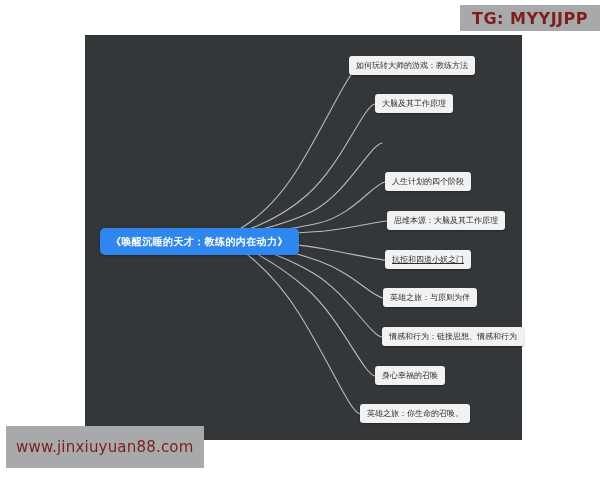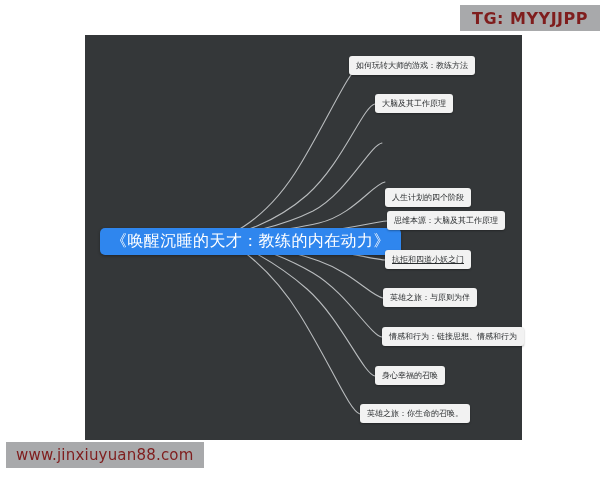--- a/index.html
+++ b/index.html
@@ -54,22 +54,22 @@
     left: 15px;
     top: 193px;
     height: 27px;
     box-sizing: border-box;
     padding: 0 11px;
     display: flex;
     align-items: center;
     background: #2f86ee;
     border-radius: 5px;
     color: #ffffff;
-    font-size: 16px;
-    font-weight: normal;
+    font-size: 10px;
+    font-weight: bold;
     letter-spacing: 0.4px;
     white-space: nowrap;
     box-shadow: 0 1px 3px rgba(0,0,0,0.35);
   }
 
   
   .branch-node {
     position: absolute;
     box-sizing: border-box;
     height: 19px;
@@ -98,21 +98,21 @@
     top: 5px;
     height: 26px;
     padding: 0 12px;
     font-size: 16px;
     font-weight: bold;
     letter-spacing: 0.5px;
   }
   .wm-bottom {
     left: 6px;
     bottom: 12px;
-    height: 26px;
+    height: 42px;
     padding: 0 10px;
     font-size: 15px;
     letter-spacing: 0.2px;
   }
 </style>
 </head>
 <body>
 
 <div id="stage">
 
@@ -131,21 +131,21 @@
       <path d="M133,202 C150,208 185,232 215,280 C246,330 265,377 275,379"></path>
     </svg>
 
     <div class="root-node">《唤醒沉睡的天才：教练的内在动力》</div>
 
     <div class="branch-node" style="left:264px; top:21px;">如何玩转大师的游戏：教练方法</div>
 
     <div class="branch-node" style="left:290px; top:59px;text-align:center;">大脑及其工作原理</div>
 
 
-    <div class="branch-node" style="left:300px; top:153px;">人生计划的四个阶段</div>
+    <div class="branch-node" style="left:300px; top:137px;">人生计划的四个阶段</div>
 
     <div class="branch-node" style="left:302px; top:176px;">思维本源：大脑及其工作原理</div>
 
     <div class="branch-node" style="left:300px; top:215px;text-decoration:underline;">抗拒和四道小妖之门</div>
 
     <div class="branch-node" style="left:298px; top:253px;">英雄之旅：与原则为伴</div>
 
     <div class="branch-node" style="left:297px; top:292px;">情感和行为：链接思想、情感和行为</div>
 
     <div class="branch-node" style="left:290px; top:331px;">身心幸福的召唤</div>

